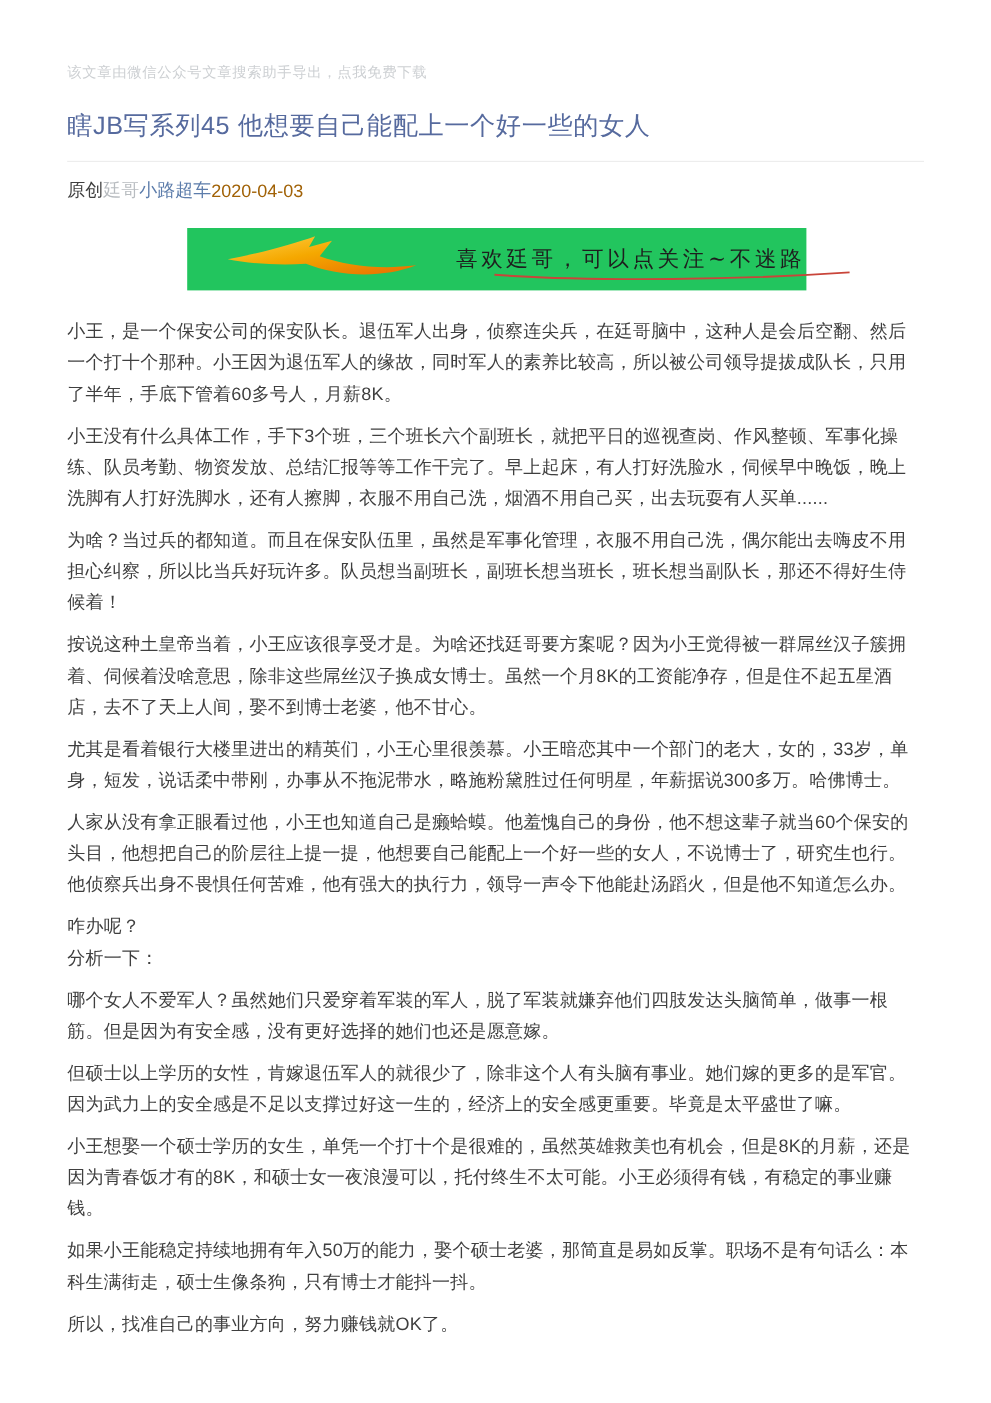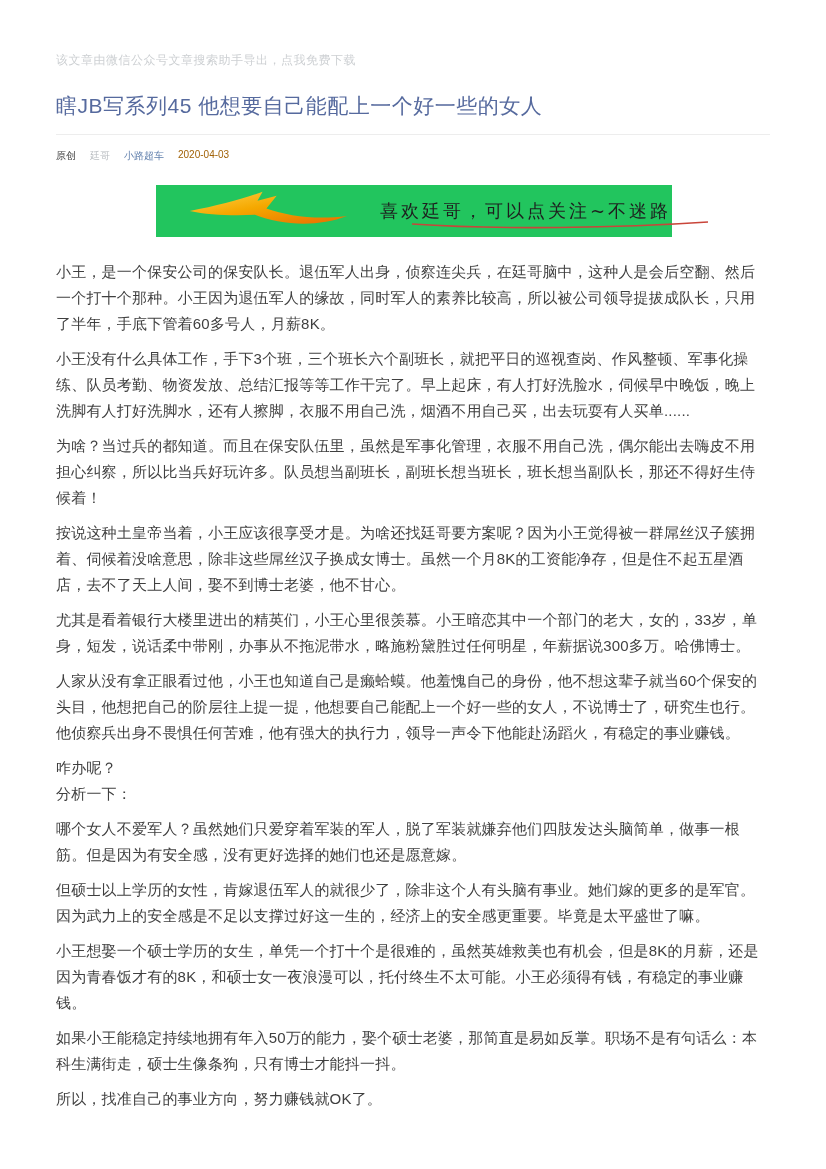--- a/index.html
+++ b/index.html
@@ -31,24 +31,23 @@
     line-height: 1.35;
   }
   .title-divider {
     margin-top: 14px;
     border: none;
     border-top: 1px solid #ededed;
     height: 0;
   }
   .byline {
     margin-top: 14px;
-    font-size: 10px;
+    font-size: 15px;
     display: flex;
-    align-items: flex-start;
-    gap: 14px;
+    align-items: flex-end;
   }
   .byline .original-tag { color: #3f3f3f; font-weight: 500; }
   .byline .author { color: #b8bcc0; }
   .byline .account { color: #5d7dab; font-weight: 500; cursor: pointer; }
   .byline .pub-date { color: #a16207; }
   .banner {
     margin-top: 22px;
     margin-left: 100px;
     width: 516px;
     height: 52px;
@@ -135,21 +134,21 @@
       </svg>
     </div>
   </div>
 
   <div class="article-body">
     <p>小王，是一个保安公司的保安队长。退伍军人出身，侦察连尖兵，在廷哥脑中，这种人是会后空翻、然后一个打十个那种。小王因为退伍军人的缘故，同时军人的素养比较高，所以被公司领导提拔成队长，只用了半年，手底下管着60多号人，月薪8K。</p>
     <p>小王没有什么具体工作，手下3个班，三个班长六个副班长，就把平日的巡视查岗、作风整顿、军事化操练、队员考勤、物资发放、总结汇报等等工作干完了。早上起床，有人打好洗脸水，伺候早中晚饭，晚上洗脚有人打好洗脚水，还有人擦脚，衣服不用自己洗，烟酒不用自己买，出去玩耍有人买单......</p>
     <p>为啥？当过兵的都知道。而且在保安队伍里，虽然是军事化管理，衣服不用自己洗，偶尔能出去嗨皮不用担心纠察，所以比当兵好玩许多。队员想当副班长，副班长想当班长，班长想当副队长，那还不得好生侍候着！</p>
     <p>按说这种土皇帝当着，小王应该很享受才是。为啥还找廷哥要方案呢？因为小王觉得被一群屌丝汉子簇拥着、伺候着没啥意思，除非这些屌丝汉子换成女博士。虽然一个月8K的工资能净存，但是住不起五星酒店，去不了天上人间，娶不到博士老婆，他不甘心。</p>
     <p>尤其是看着银行大楼里进出的精英们，小王心里很羡慕。小王暗恋其中一个部门的老大，女的，33岁，单身，短发，说话柔中带刚，办事从不拖泥带水，略施粉黛胜过任何明星，年薪据说300多万。哈佛博士。</p>
-    <p>人家从没有拿正眼看过他，小王也知道自己是癞蛤蟆。他羞愧自己的身份，他不想这辈子就当60个保安的头目，他想把自己的阶层往上提一提，他想要自己能配上一个好一些的女人，不说博士了，研究生也行。他侦察兵出身不畏惧任何苦难，他有强大的执行力，领导一声令下他能赴汤蹈火，有稳定的事业赚钱。</p>
+    <p>人家从没有拿正眼看过他，小王也知道自己是癞蛤蟆。他羞愧自己的身份，他不想这辈子就当60个保安的头目，他想把自己的阶层往上提一提，他想要自己能配上一个好一些的女人，不说博士了，研究生也行。他侦察兵出身不畏惧任何苦难，他有强大的执行力，领导一声令下他能赴汤蹈火，但是他不知道怎么办。</p>
     <p>咋办呢？
 分析一下：</p>
     <p>哪个女人不爱军人？虽然她们只爱穿着军装的军人，脱了军装就嫌弃他们四肢发达头脑简单，做事一根筋。但是因为有安全感，没有更好选择的她们也还是愿意嫁。</p>
     <p>但硕士以上学历的女性，肯嫁退伍军人的就很少了，除非这个人有头脑有事业。她们嫁的更多的是军官。因为武力上的安全感是不足以支撑过好这一生的，经济上的安全感更重要。毕竟是太平盛世了嘛。</p>
     <p>小王想娶一个硕士学历的女生，单凭一个打十个是很难的，虽然英雄救美也有机会，但是8K的月薪，还是因为青春饭才有的8K，和硕士女一夜浪漫可以，托付终生不太可能。小王必须得有钱，有稳定的事业赚钱。</p>
     <p>如果小王能稳定持续地拥有年入50万的能力，娶个硕士老婆，那简直是易如反掌。职场不是有句话么：本科生满街走，硕士生像条狗，只有博士才能抖一抖。</p>
     <p>所以，找准自己的事业方向，努力赚钱就OK了。</p>
   </div>
 
 </div>

